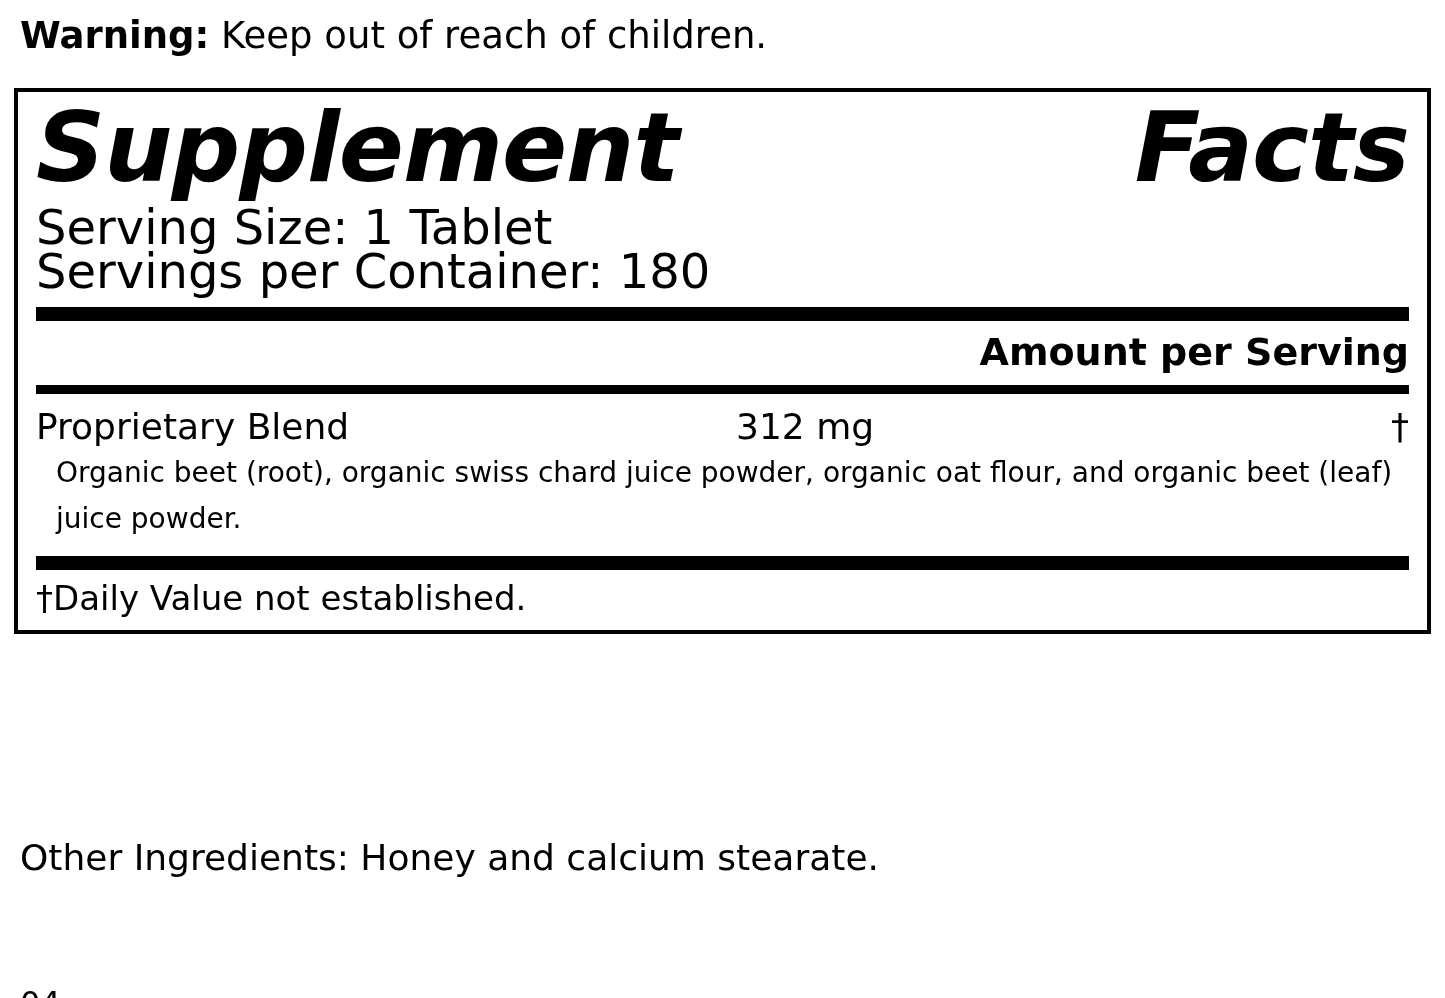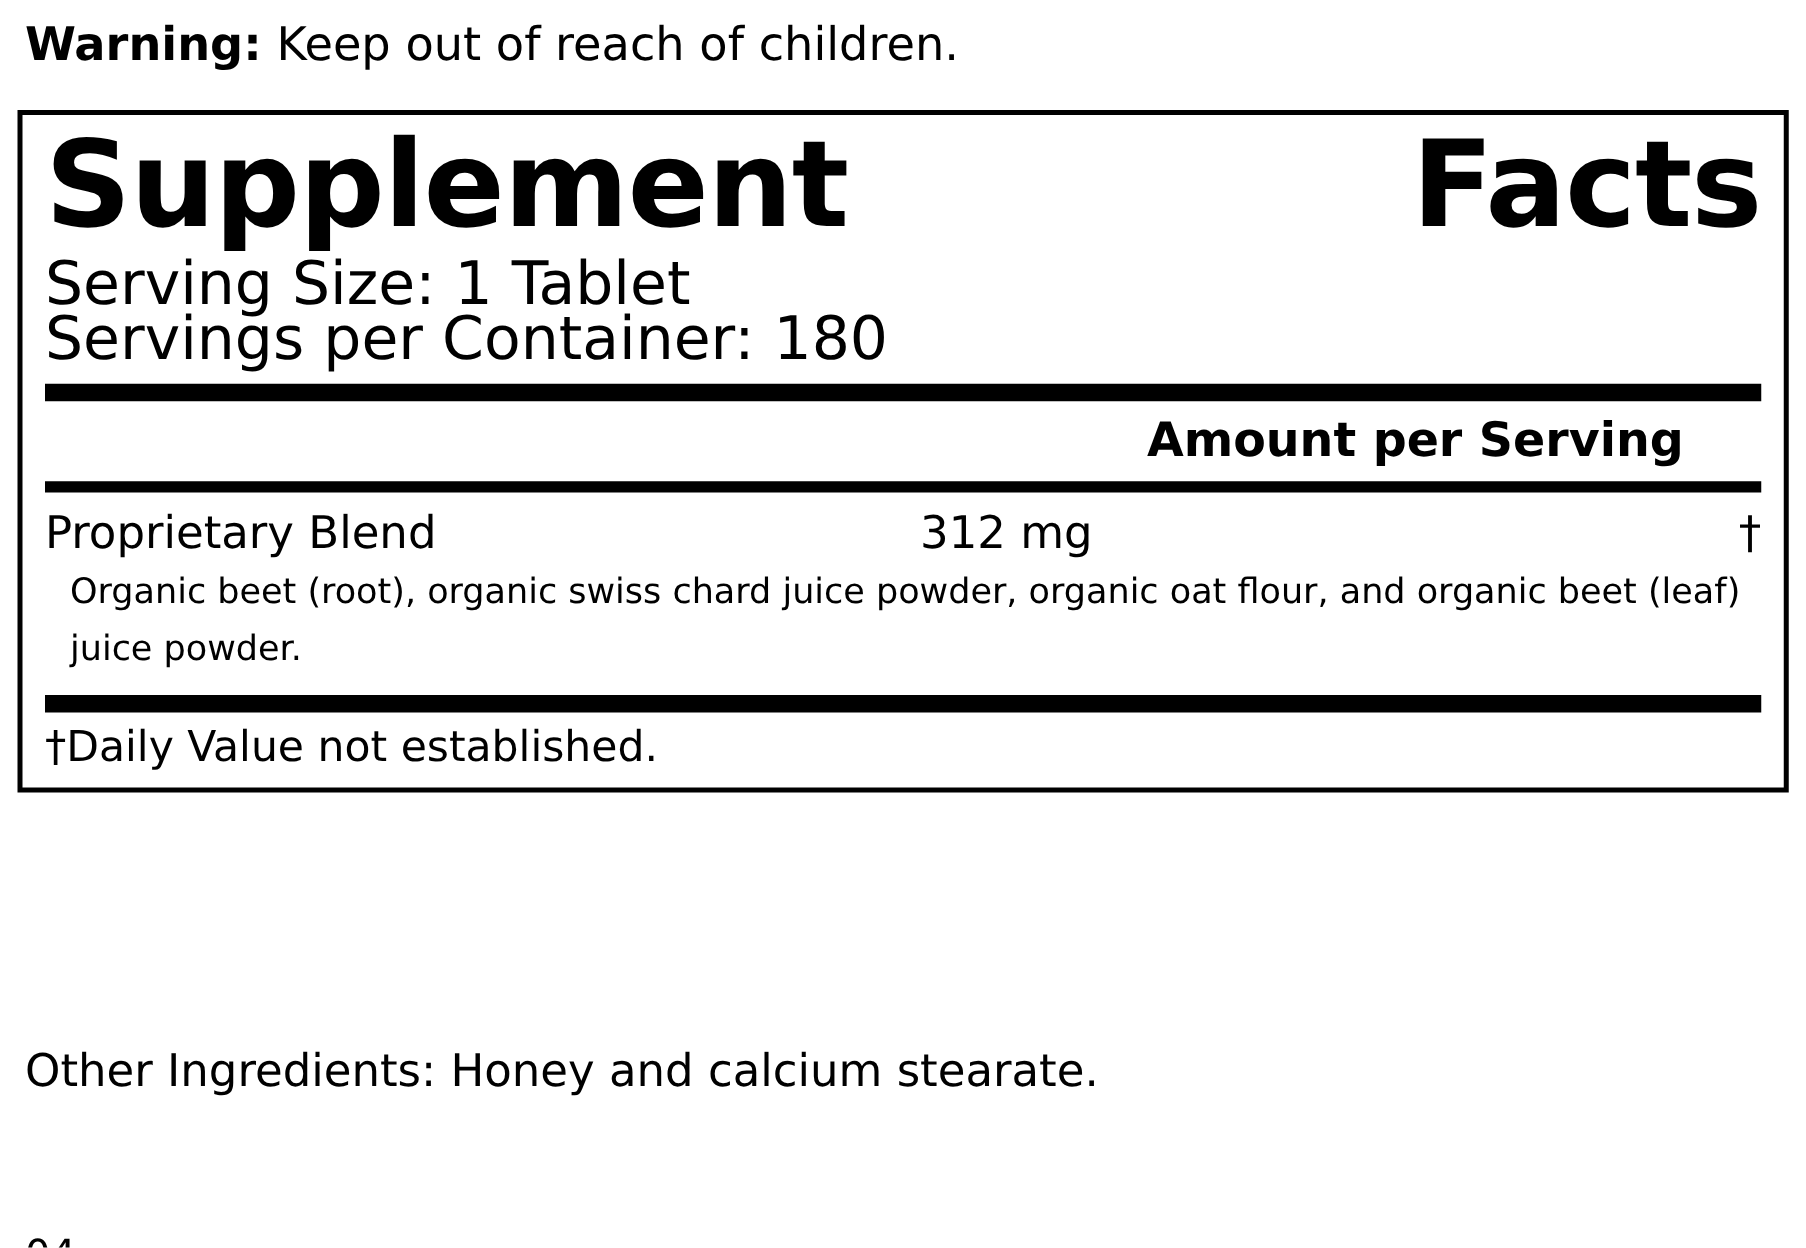--- a/index.html
+++ b/index.html
@@ -52,20 +52,21 @@
   .facts-title {
     display: flex;
     justify-content: space-between;
     align-items: baseline;
     font-size: 96px;
     font-weight: bold;
     letter-spacing: -1px;
     line-height: 1.05;
     padding-top: 6px;
     padding-bottom: 2px;
+    font-style: italic;
   }
   .facts-title .word {
     white-space: nowrap;
   }
 
   .serving-info {
     font-size: 48px;
     line-height: 44px;
     padding-top: 4px;
     padding-bottom: 6px;
@@ -88,21 +89,20 @@
   .amount-header {
     display: flex;
     justify-content: flex-end;
     align-items: baseline;
     font-size: 38px;
     font-weight: bold;
     line-height: 50px;
     padding: 6px 0 8px 0;
   }
   .amount-header .aps {
-    margin-right: 62px;
     white-space: nowrap;
   }
   .amount-header .dv {
     white-space: nowrap;
   }
 
   .blend-row {
     display: flex;
     align-items: baseline;
     font-size: 36px;

